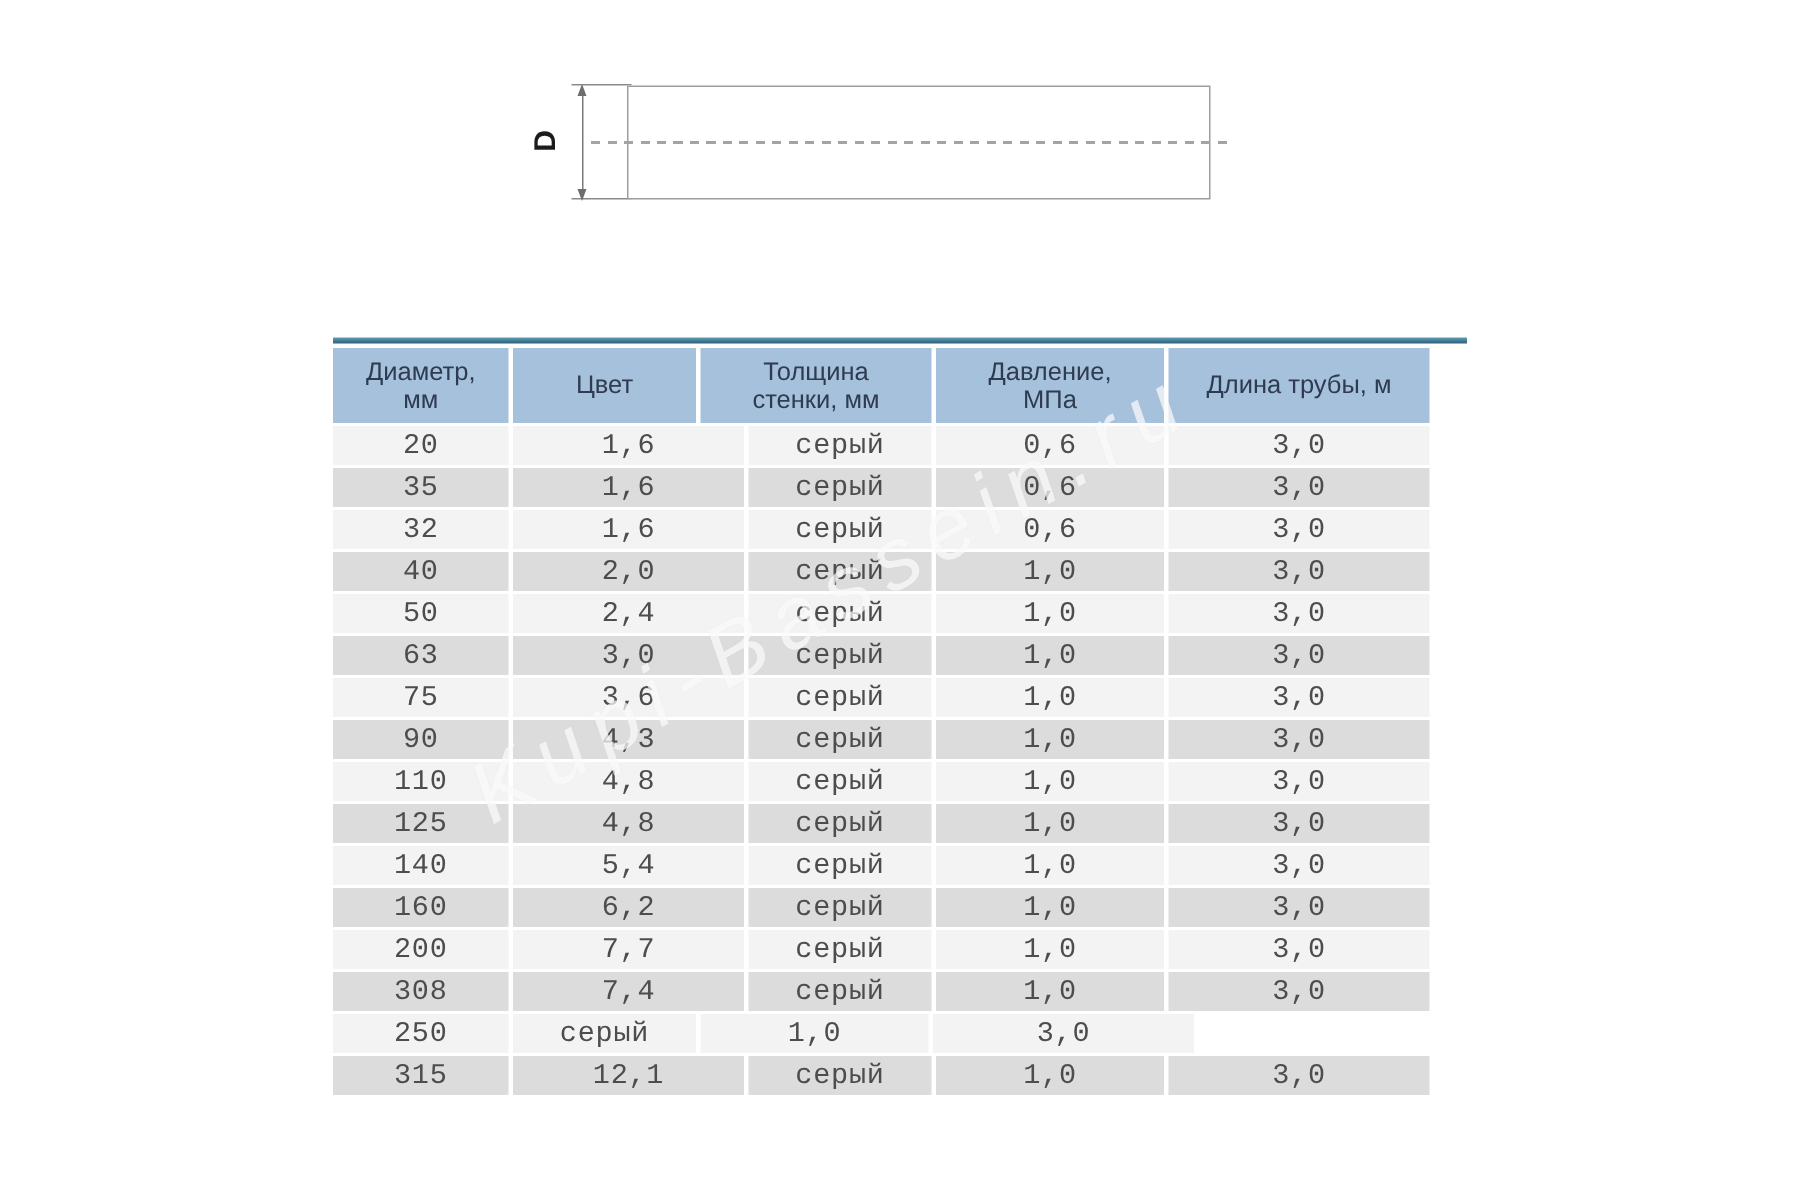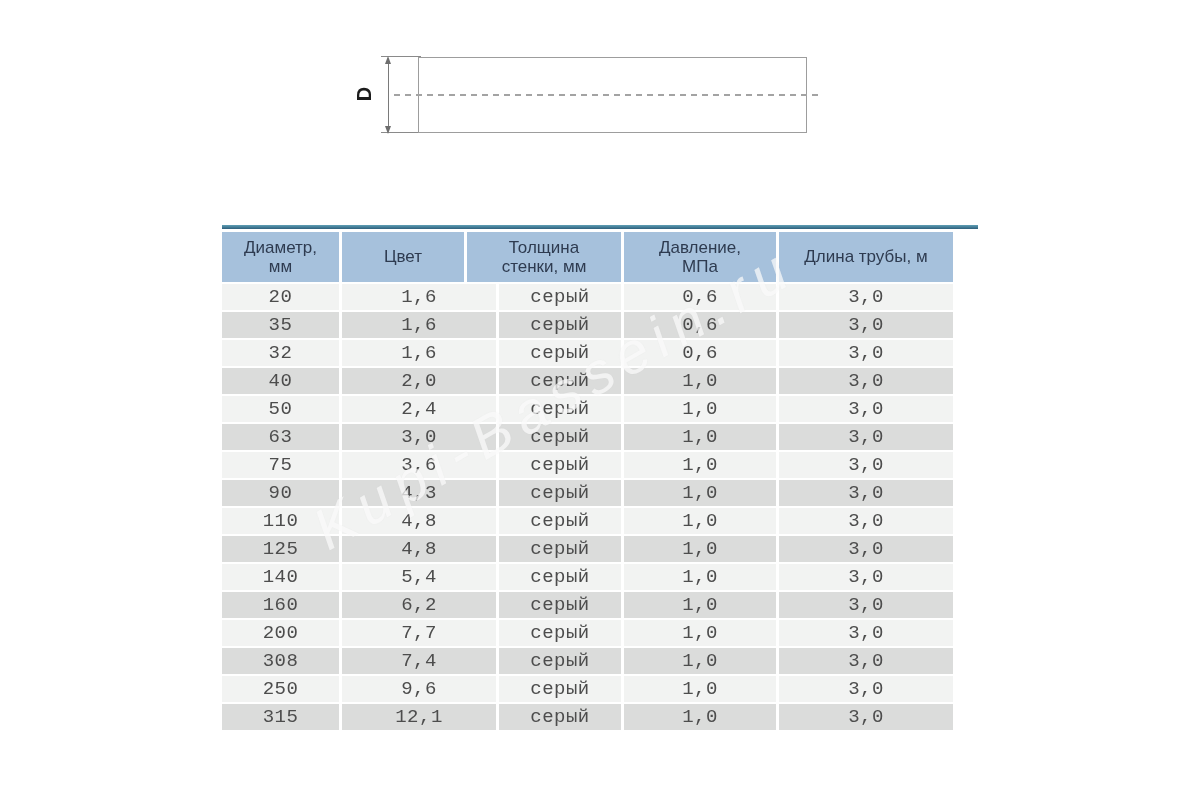--- a/index.html
+++ b/index.html
@@ -193,21 +193,20 @@
       </div>
       <div class="row even">
         <div class="cell c0">308</div>
         <div class="cell c1">7,4</div>
         <div class="cell c2">серый</div>
         <div class="cell c3">1,0</div>
         <div class="cell c4">3,0</div>
       </div>
       <div class="row odd">
         <div class="cell c0">250</div>
-        <div class="cell c1">9,6</div>
         <div class="cell c2">серый</div>
         <div class="cell c3">1,0</div>
         <div class="cell c4">3,0</div>
       </div>
       <div class="row even">
         <div class="cell c0">315</div>
         <div class="cell c1">12,1</div>
         <div class="cell c2">серый</div>
         <div class="cell c3">1,0</div>
         <div class="cell c4">3,0</div>

